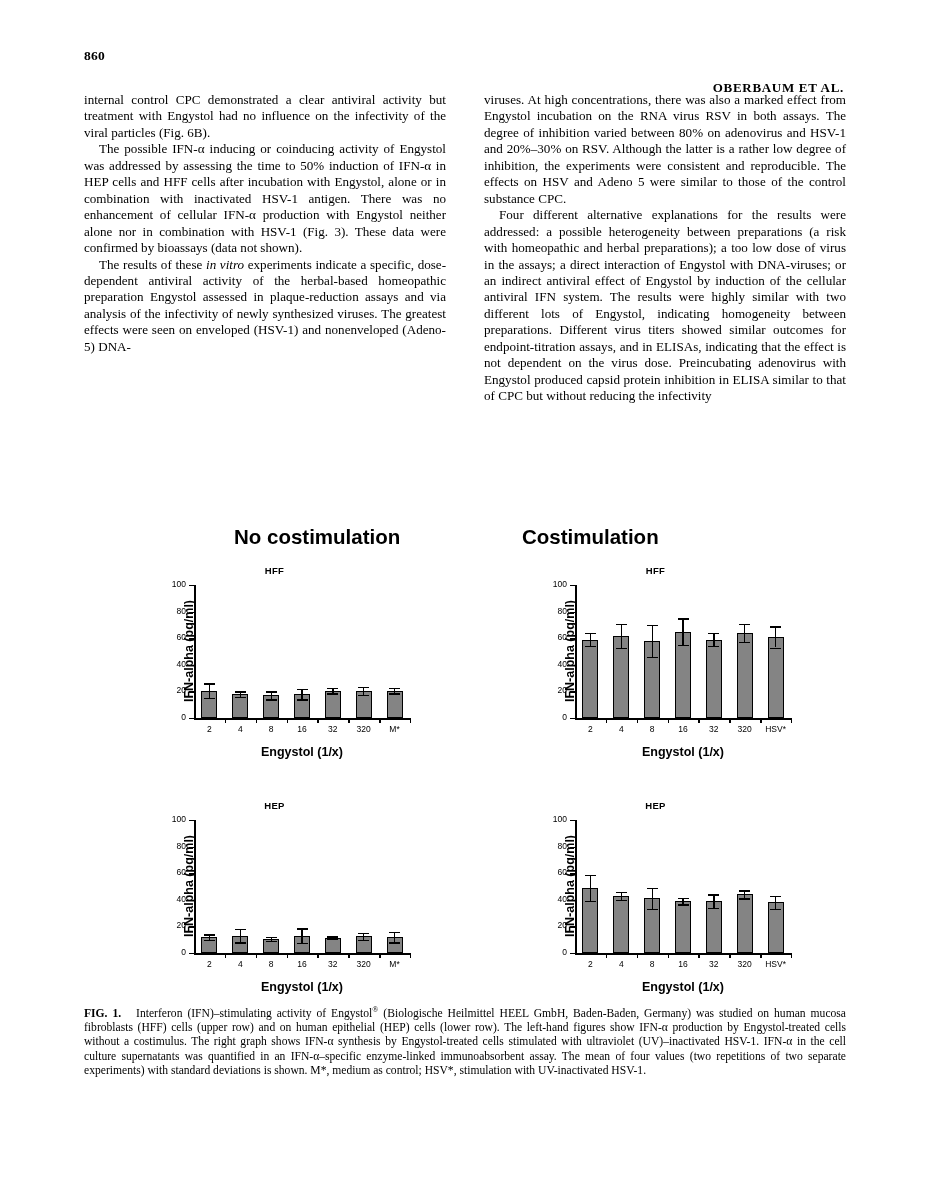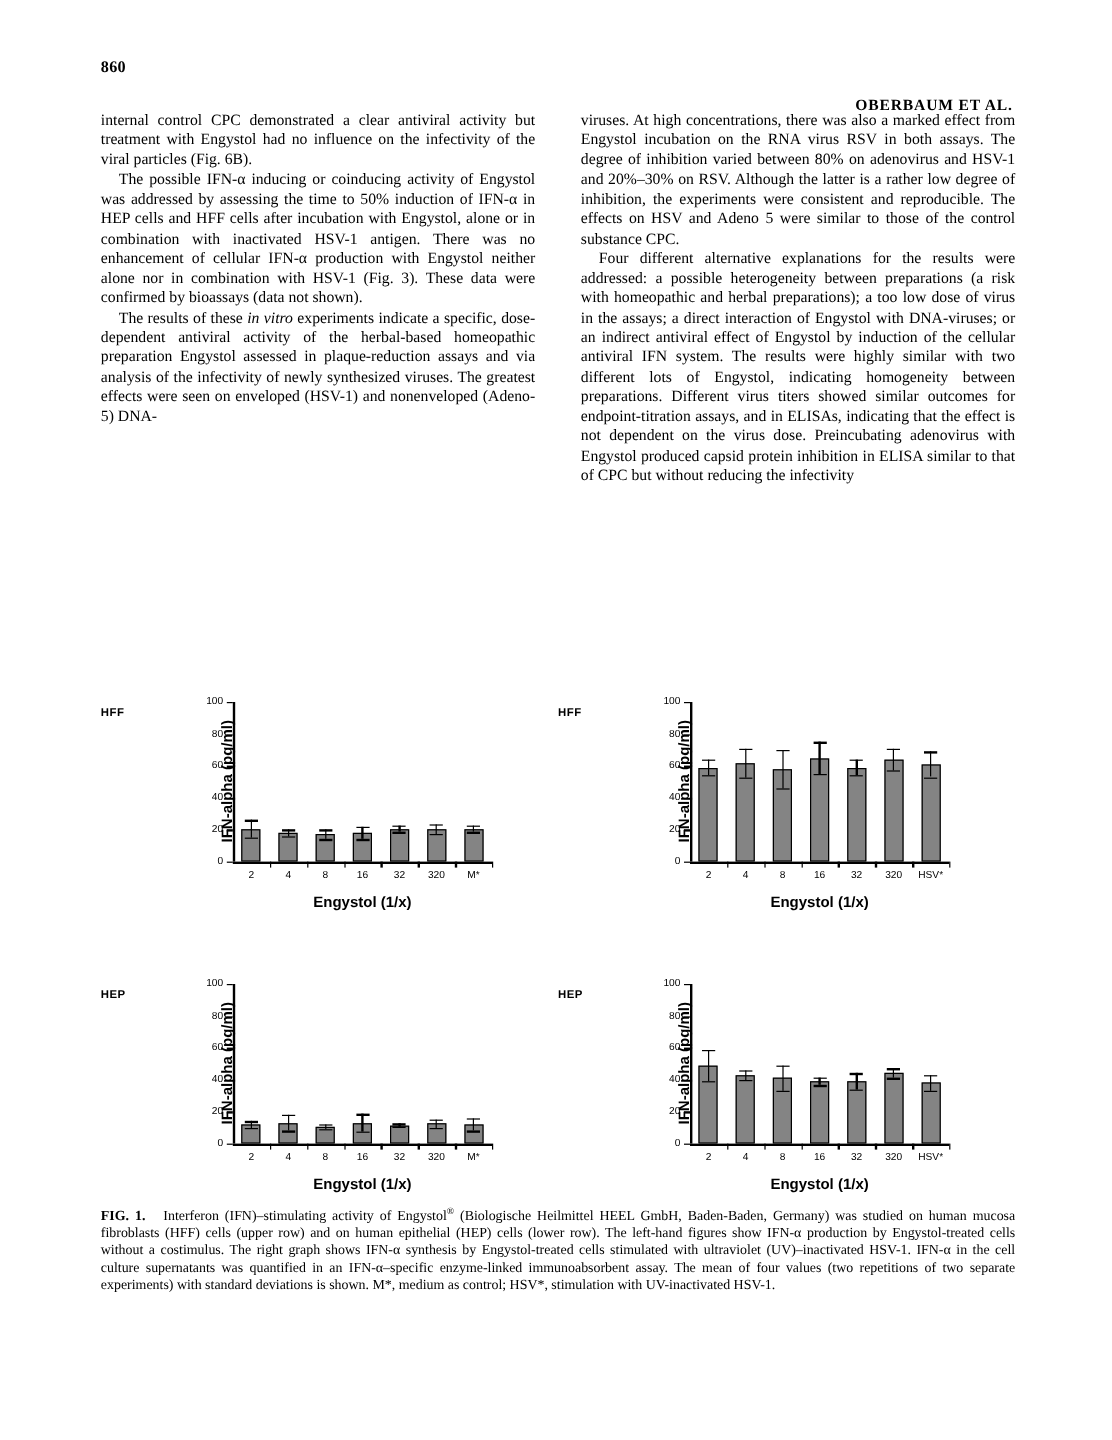--- a/index.html
+++ b/index.html
@@ -118,25 +118,25 @@
     position: relative;
     width: 381px;
     height: 235px;
   }
 
   
   .chart-title {
     position: absolute;
     left: 0; right: 0;
     top: 2px;
+    text-align: center;
     font-family: "Liberation Sans", sans-serif;
     font-weight: bold;
     font-size: 9.5px;
     letter-spacing: 0.4px;
-    margin-top: 24px;
   }
   .plot {
     position: absolute;
     left: 110px;
     top: 22px;
     width: 215px;
     height: 133px;
   }
   .axis-y {
     position: absolute;
@@ -272,20 +272,24 @@
       <p class="indent">The possible IFN-α inducing or coinducing activity of Engystol was addressed by assessing the time to 50% induction of IFN-α in HEP cells and HFF cells after incubation with Engystol, alone or in combination with inactivated HSV-1 antigen. There was no enhancement of cellular IFN-α production with Engystol neither alone nor in combination with HSV-1 (Fig. 3). These data were confirmed by bioassays (data not shown).</p>
       <p class="indent"><span>The results of these </span><span class="ital">in vitro</span><span> experiments indicate a specific, dose-dependent antiviral activity of the herbal-based homeopathic preparation Engystol assessed in plaque-reduction assays and via analysis of the infectivity of newly synthesized viruses. The greatest effects were seen on enveloped (HSV-1) and nonenveloped (Adeno-5) DNA-</span></p>
     </div>
     <div class="col">
       <p>viruses. At high concentrations, there was also a marked effect from Engystol incubation on the RNA virus RSV in both assays. The degree of inhibition varied between 80% on adenovirus and HSV-1 and 20%–30% on RSV. Although the latter is a rather low degree of inhibition, the experiments were consistent and reproducible. The effects on HSV and Adeno 5 were similar to those of the control substance CPC.</p>
       <p class="indent">Four different alternative explanations for the results were addressed: a possible heterogeneity between preparations (a risk with homeopathic and herbal preparations); a too low dose of virus in the assays; a direct interaction of Engystol with DNA-viruses; or an indirect antiviral effect of Engystol by induction of the cellular antiviral IFN system. The results were highly similar with two different lots of Engystol, indicating homogeneity between preparations. Different virus titers showed similar outcomes for endpoint-titration assays, and in ELISAs, indicating that the effect is not dependent on the virus dose. Preincubating adenovirus with Engystol produced capsid protein inhibition in ELISA similar to that of CPC but without reducing the infectivity</p>
     </div>
   </div>
 
   <div class="figure">
+    <div class="panel-titles">
+      <div class="panel-title left">No costimulation</div>
+      <div class="panel-title right">Costimulation</div>
+    </div>
 
     <div class="charts-grid" id="charts-grid">
         <div class="chart-row">
           <div class="chart-cell">
             <div class="chart-title">HFF</div>
             <div class="plot">
               <div class="axis-y"></div>
               <div class="axis-x"></div>
               <div class="ytick" style="top: 133px;">
                 <span class="ytick-label">0</span>

